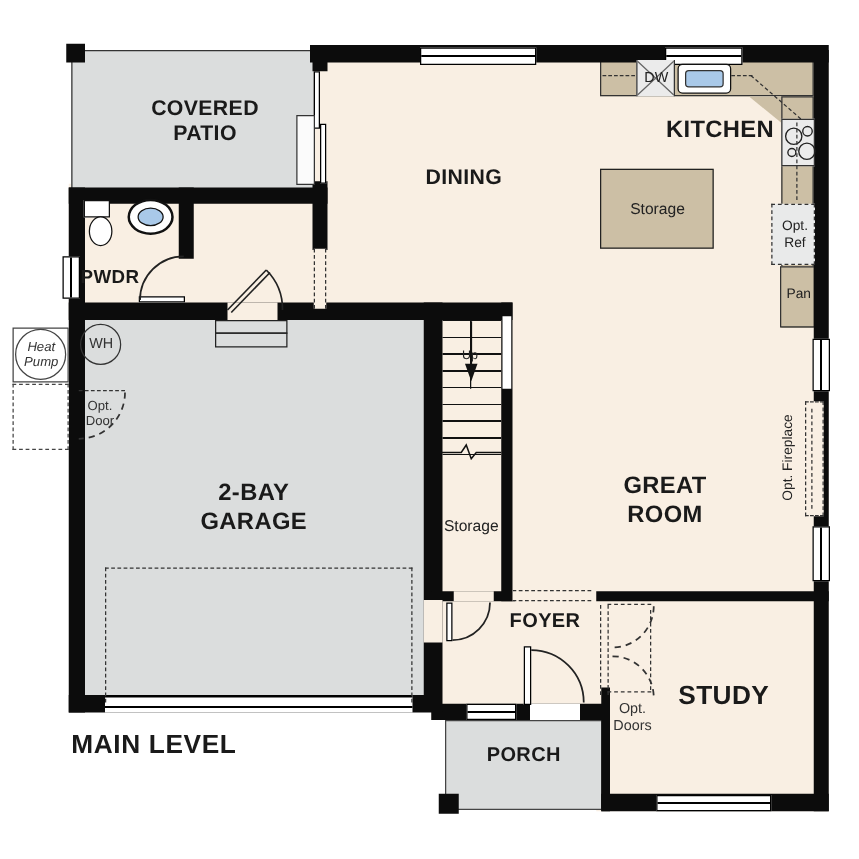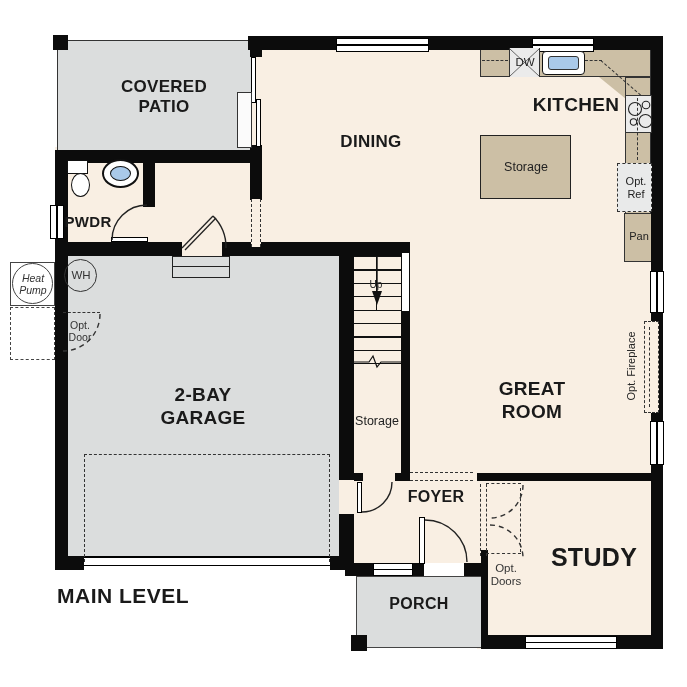--- a/index.html
+++ b/index.html
@@ -192,17 +192,17 @@
 PATIO</div>
   <div class="lbl" style="left:88px;top:222px;font-size:15px;">PWDR</div>
   <div class="lbl" style="left:371px;top:142px;font-size:17px;">DINING</div>
   <div class="lbl" style="left:552px;top:105px;font-size:19px;margin-left:24px;">KITCHEN</div>
   <div class="lbl-sm" style="left:526px;top:167px;font-size:12.5px;">Storage</div>
   <div class="lbl" style="left:532px;top:361px;font-size:19px;margin-top:40px;">GREAT
 ROOM</div>
   <div class="lbl" style="left:203px;top:407px;font-size:19px;">2-BAY
 GARAGE</div>
   <div class="lbl" style="left:436px;top:497px;font-size:16px;">FOYER</div>
-  <div class="lbl" style="left:594px;top:557px;font-size:25px;">STUDY</div>
+  <div class="lbl" style="left:579px;top:557px;font-size:21px;">STUDY</div>
   <div class="lbl" style="left:419px;top:604px;font-size:16px;">PORCH</div>
   <div class="lbl" style="left:57px;top:596px;font-size:21px;transform:translate(0,-50%);text-align:left;letter-spacing:.5px;">MAIN LEVEL</div>
 
 </div>
 
 </body></html>

